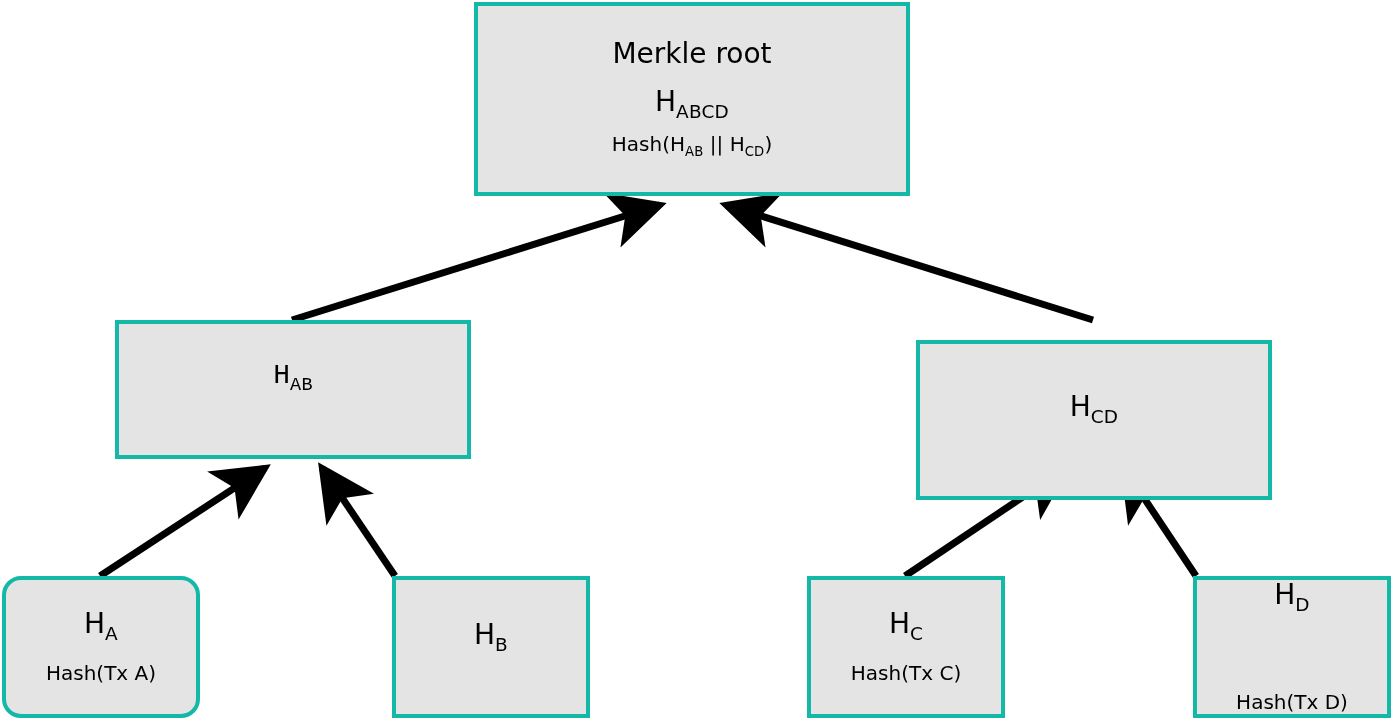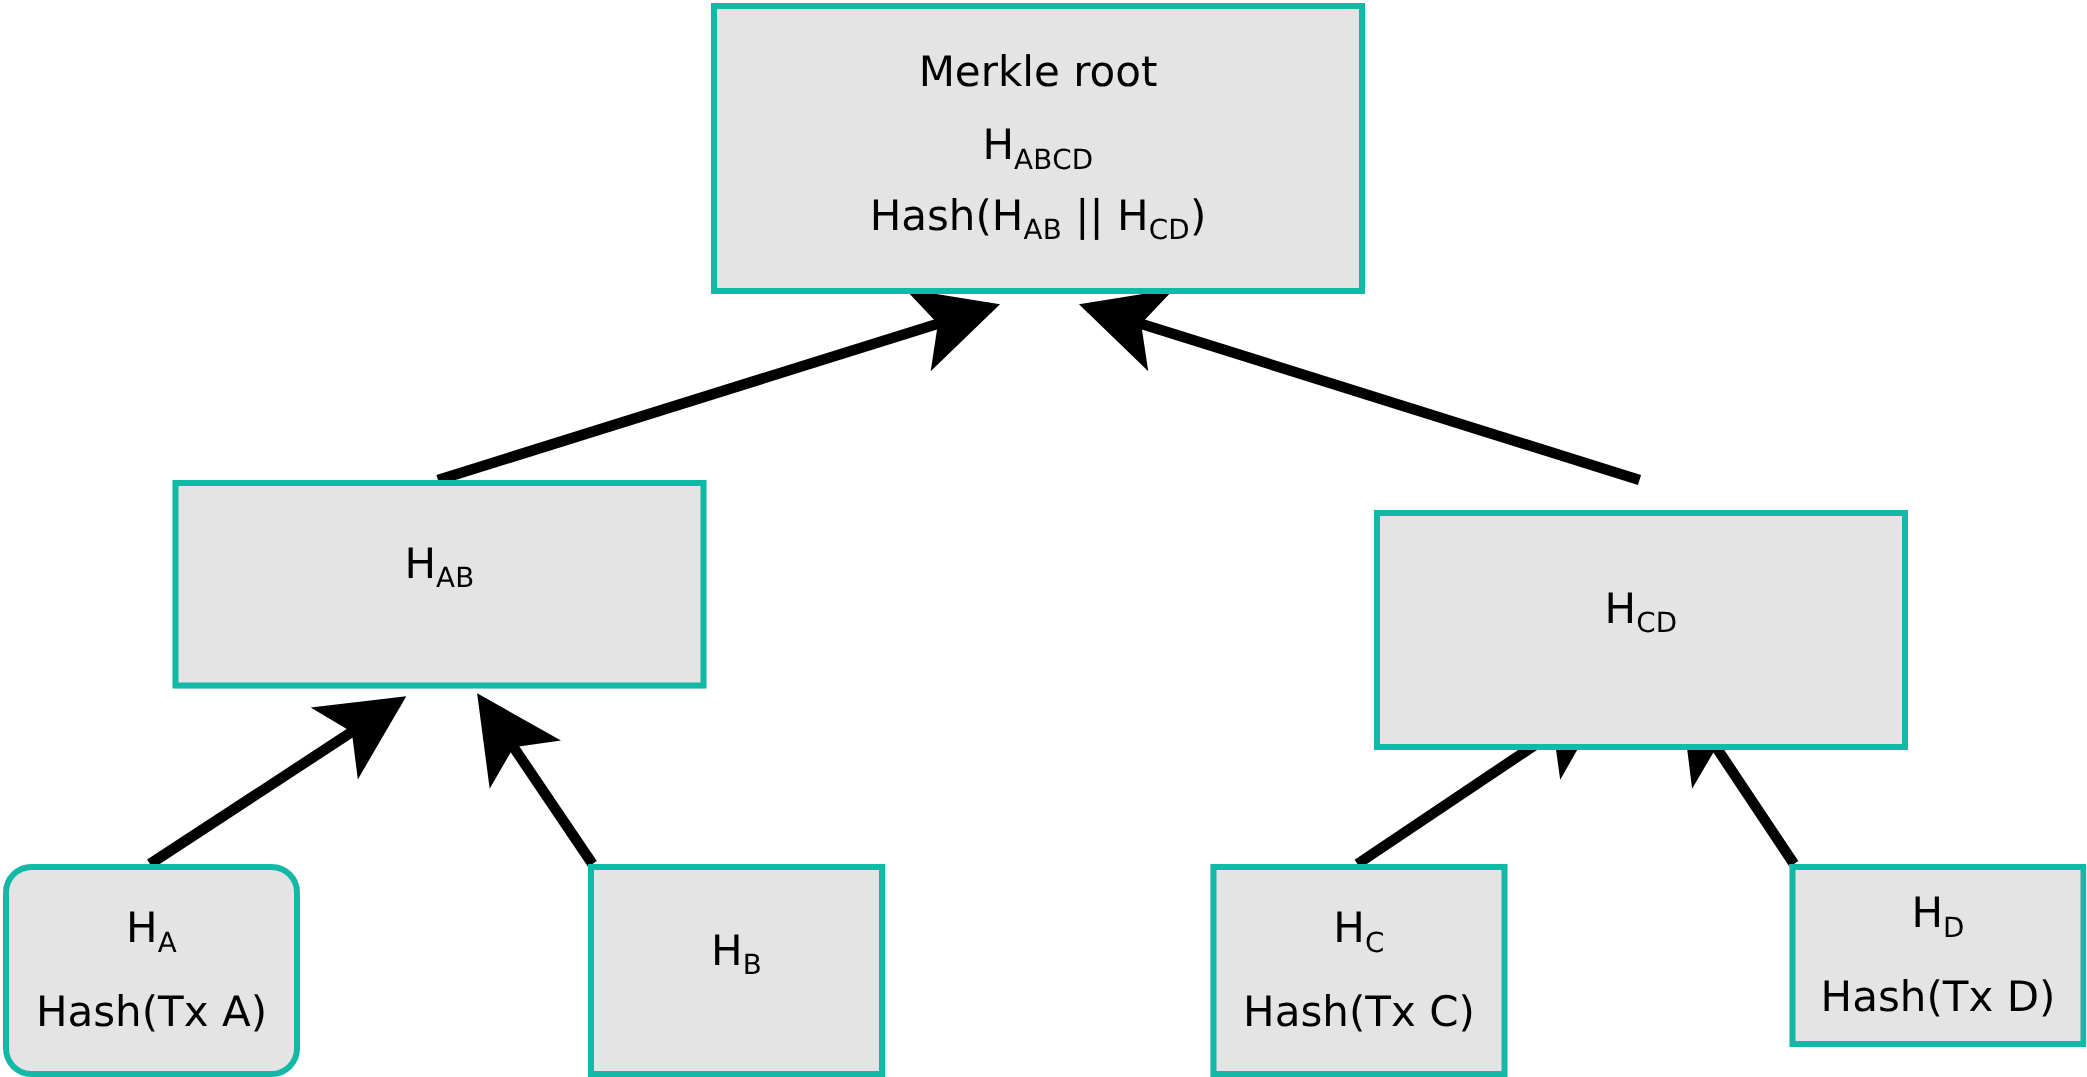--- a/index.html
+++ b/index.html
@@ -41,40 +41,40 @@
     line-height: 1.08;
     white-space: nowrap;
   }
   .node-title {
     font-size: 28px;
   }
   .node-hash {
     font-size: 28px;
   }
   .node-formula {
-    font-size: 28px;
+    font-size: 20px;
   }
   .sub {
     font-size: 0.66em;
     vertical-align: sub;
     letter-spacing: 0.2px;
   }
   
   #node-root        { left: 474px; top: 2px;   width: 436px; height: 194px; }
   #node-root .node-title   { margin-bottom: 18px; }
   #node-root .node-hash    { margin-bottom: 12px; }
 
-  #node-ab          { left: 115px; top: 320px; width: 356px; height: 139px; }
+  #node-ab          { left: 115px; top: 320px; width: 356px; height: 139px; font-family: Liberation Mono, monospace; }
   #node-cd          { left: 916px; top: 320px; width: 356px; height: 160px; margin-top: 20px; }
   #node-ab .node-hash, #node-cd .node-hash { margin-bottom: 22px; }
 
   #node-a           { left: 2px;    top: 576px; width: 198px; height: 142px; border-radius: 19px; }
   #node-b           { left: 392px;  top: 576px; width: 198px; height: 142px; }
   #node-c           { left: 807px;  top: 576px; width: 198px; height: 142px; }
-  #node-d           { left: 1193px; top: 576px; width: 198px; height: 122px; }
+  #node-d           { left: 1193px; top: 576px; width: 198px; height: 142px; justify-content: space-between; }
   .leaf .node-hash  { margin-bottom: 20px; }
 </style>
 </head>
 <body>
 
 <div id="diagram-root">
 
   <svg id="edge-layer" viewBox="0 0 1391 718" width="1391" height="718">
     <defs>
       <marker id="arrowhead" markerWidth="9" markerHeight="9" refX="7.4" refY="4.5" orient="auto" markerUnits="strokeWidth">

